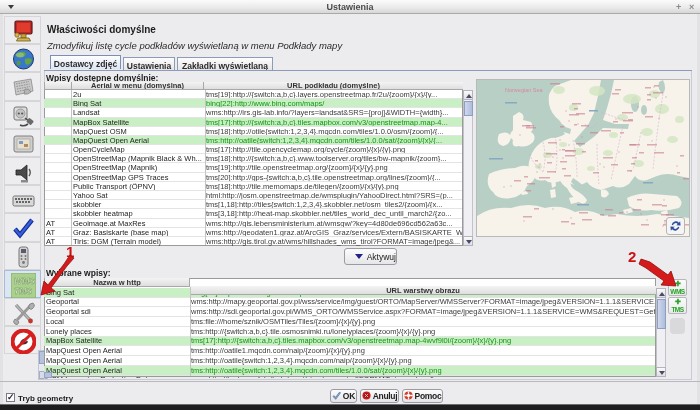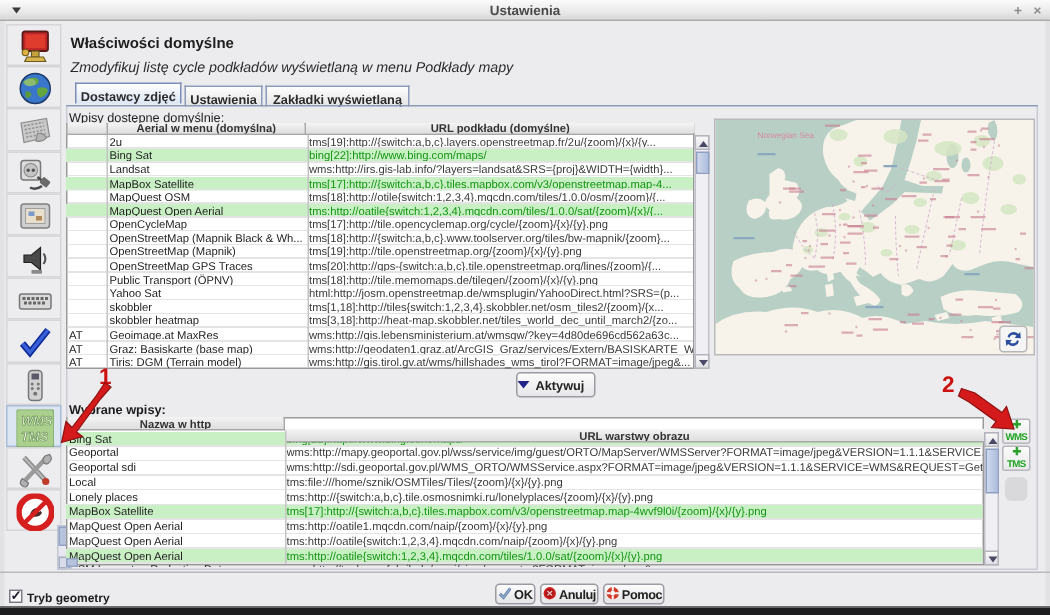--- a/index.html
+++ b/index.html
@@ -21,21 +21,21 @@
 
 #h1{position:absolute;left:47px;top:24px;font-size:10px;font-weight:bold;color:#1d1d1d}
 #h2{position:absolute;left:47px;top:40px;font-size:9.5px;font-style:italic;color:#2a2a2a}
 
 .tab{position:absolute;font-size:8.5px;font-weight:bold;color:#2b2b2b;text-align:center;border:1px solid #8c9cb8;border-bottom:none;background:linear-gradient(#fdfdfd,#e4e4e6);padding-top:3px}
 #tab1{left:50px;top:55px;width:71px;height:14px;background:linear-gradient(#fefefe,#dce6f4);border-color:#7a8eb8}
 #tab2{left:123px;top:57px;width:52px;height:14px}
 #tab3{left:177px;top:57px;width:96px;height:14px}
 #tabline{position:absolute;left:44px;top:70px;width:648px;height:1px;background:#8c9cb8}
 #tabline2{position:absolute;left:44px;top:71px;width:648px;height:309px;border:1px solid #c9ccd4;border-top:none;background:transparent}
-#lbl-top{position:absolute;left:46px;top:72.5px;font-size:8.5px;font-weight:normal;color:#1d1d1d}
+#lbl-top{position:absolute;left:46px;top:72.5px;font-size:8.5px;font-weight:bold;color:#1d1d1d}
 #lbl-bot{position:absolute;left:46px;top:267.5px;font-size:8.5px;font-weight:bold;color:#1d1d1d}
 
 #ttable{position:absolute;left:44px;top:82px;width:419px;height:164px;background:#fff;border:1px solid #9a9a9a;overflow:hidden}
 .thead{position:absolute;top:82px;height:8px;background:linear-gradient(#f4f4f4,#dedede);border-right:1px solid #a8a8a8;border-bottom:1px solid #a8a8a8;font-size:7.5px;font-weight:bold;color:#333;text-align:center;line-height:8px;overflow:hidden}
 .trow{position:absolute;left:44px;width:418px;height:9.18px;font-size:7.5px;line-height:9.18px;color:#1e1e1e;white-space:nowrap}
 .brow{position:absolute;left:44px;width:611px;height:9.75px;font-size:7.5px;line-height:9.75px;color:#1e1e1e;white-space:nowrap}
 .g{background:#c9efc4}
 .trow span,.brow span{position:absolute;top:0;height:100%;overflow:hidden;display:inline-block}
 .cc{left:2px;width:25px}
 .n{left:29px;width:129px}
@@ -49,21 +49,21 @@
 .hgrid2{position:absolute;background-image:repeating-linear-gradient(to bottom,transparent 0,transparent 8.75px,#e4e4e4 8.75px,#e4e4e4 9.75px)}
 
 .sb{position:absolute;width:10px;background:#f0eff4;border:1px solid #c2c2c8}
 .sbtn{position:absolute;width:10px;height:10px;background:linear-gradient(#fafafa,#dfdfe6);border:1px solid #b4b4bc}
 .tri-up{position:absolute;left:2px;top:3px;width:0;height:0;border-left:3px solid transparent;border-right:3px solid transparent;border-bottom:4px solid #4a4a66}
 .tri-dn{position:absolute;left:2px;top:3px;width:0;height:0;border-left:3px solid transparent;border-right:3px solid transparent;border-top:4px solid #4a4a66}
 .sthumb{position:absolute;left:463.5px;width:9px;background:linear-gradient(90deg,#cfd8ec,#aebddc);border:1px solid #8f9fc4}
 
 #map{position:absolute;left:476px;top:79px;width:214px;height:158px;border:1px solid #b9b9b9}
 
-.btn{position:absolute;background:linear-gradient(#fcfcfc,#e6e6e9);border:1px solid #9b9ba4;border-radius:3px;font-size:8.5px;font-weight:bold;color:#222;text-align:left}
+.btn{position:absolute;background:linear-gradient(#fcfcfc,#e6e6e9);border:1px solid #9b9ba4;border-radius:3px;font-size:8.5px;font-weight:normal;color:#222;text-align:right}
 #aktywuj{left:344px;top:248px;width:53px;height:17px;line-height:16px}
 #aktywuj .tri{display:inline-block;width:0;height:0;border-left:4px solid transparent;border-right:4px solid transparent;border-top:5px solid #222288;margin-right:4px;vertical-align:1px}
 
 #btable{position:absolute;left:44px;top:278px;width:612px;height:99px;background:#fff;border:1px solid #9a9a9a;overflow:hidden}
 
 .sqbtn{position:absolute;left:668px;width:19px;height:17px;background:linear-gradient(#fbfbfb,#e8e8ea);border:1px solid #b6b6bc;border-radius:2px;text-align:center}
 .sqbtn .pl{position:absolute;left:6px;top:1px;font-size:7px;color:#2da02d;font-weight:bold;line-height:6px}
 .sqbtn .tx{position:absolute;left:0;top:8px;width:100%;font-size:6.5px;font-weight:bold;color:#23a523;letter-spacing:-0.5px}
 #dimbtn{position:absolute;left:670px;top:318px;width:15px;height:16px;background:#d9d9dc;border-radius:4px}
 

